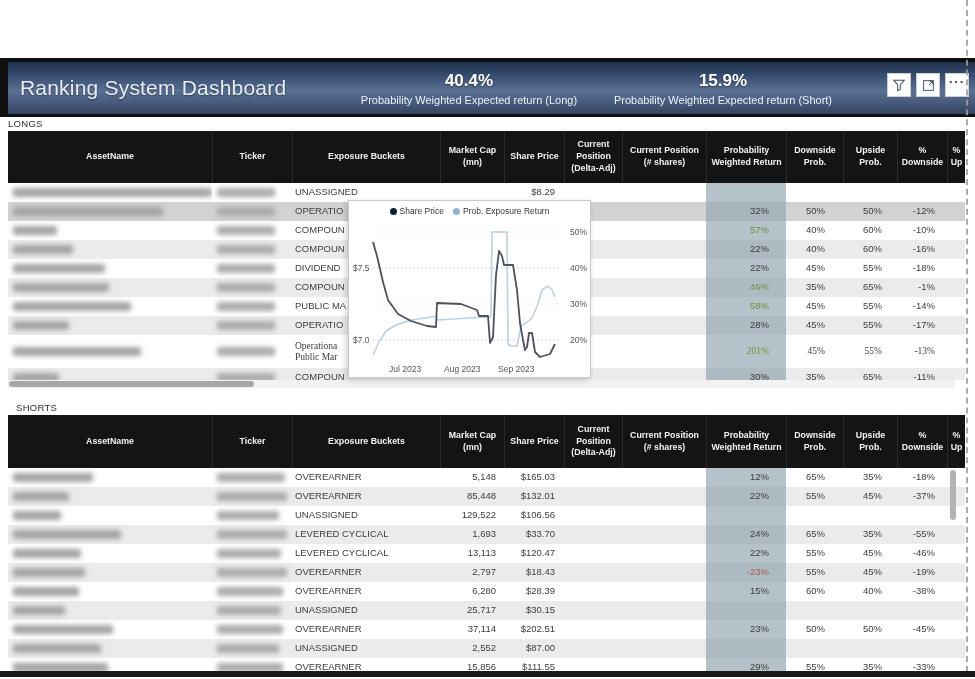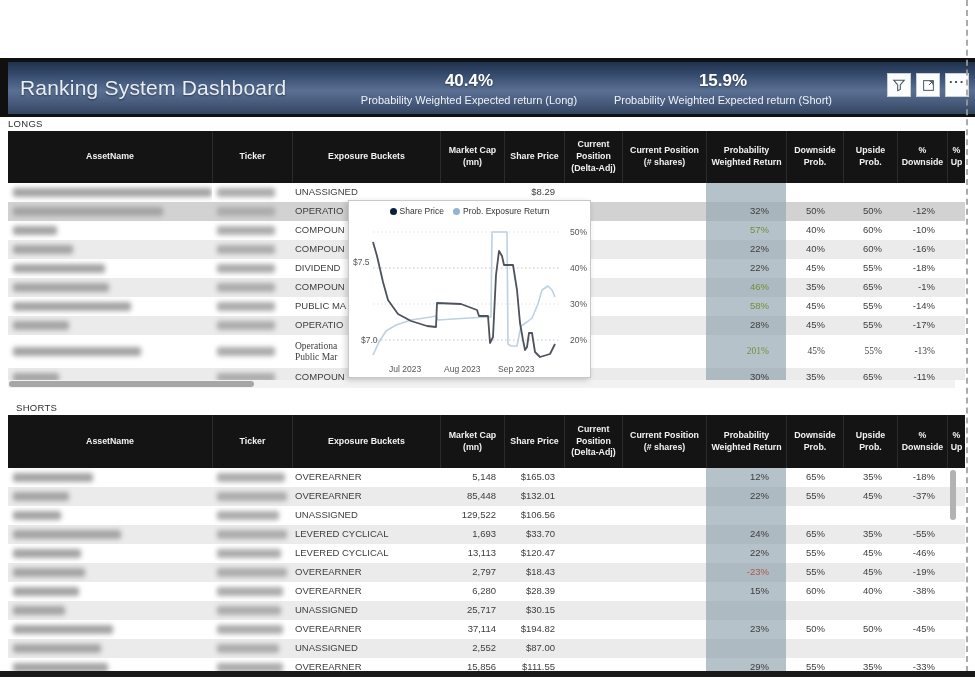--- a/index.html
+++ b/index.html
@@ -83,21 +83,21 @@
 
   
   .tooltip { position:absolute; left:348px; top:200px; width:243px; height:178px;
     background:#fff; border:1px solid #c8c8c8; box-shadow:-2px 2px 6px rgba(0,0,0,.18); }
   .tt-legend { position:absolute; left:0; top:5px; width:100%; display:flex; gap:9px;
     align-items:center; justify-content:center; font-size:8.5px; color:#333; }
   .tt-legend .item { display:flex; align-items:center; gap:3px; }
   .dot { width:7px; height:7px; border-radius:50%; display:inline-block; }
   .dot-share { background:#0b1f3a; } .dot-prob { background:#8fb4d6; }
   .tt-axis { position:absolute; font-size:8.5px; color:#555; }
-  .tt-left-0 { left:4px; top:56px; } .tt-left-1 { left:12px; top:134px; }
+  .tt-left-0 { left:4px; top:62px; } .tt-left-1 { left:4px; top:134px; }
   .tt-right-0 { right:3px; top:26px; } .tt-right-1 { right:3px; top:62px; }
   .tt-right-2 { right:3px; top:98px; } .tt-right-3 { right:3px; top:134px; }
   .tt-x { bottom:3px; }
   .tt-x-0 { left:40px; } .tt-x-1 { left:95px; } .tt-x-2 { left:149px; }
   .tt-svg { position:absolute; left:0; top:0; }
 </style>
 </head>
 <body>
 
 <div id="stage">
@@ -452,21 +452,21 @@
           <div class="td num c-down"></div>
           <div class="td num c-up"></div>
           <div class="td num c-pctd"></div>
           <div class="td num"></div>
         </div>
         <div class="tr bg-w">
           <div class="td name"><div class="blur-blob" style="width: 100px;"></div></div>
           <div class="td ticker"><div class="blur-blob" style="width: 66px;"></div></div>
           <div class="td exposure">OVEREARNER</div>
           <div class="td num c-mcap">37,114</div>
-          <div class="td num c-price">$194.82</div>
+          <div class="td num c-price">$202.51</div>
           <div class="td num"></div>
           <div class="td num"></div>
           <div class="td num c-pwr">23%</div>
           <div class="td num c-down">50%</div>
           <div class="td num c-up">50%</div>
           <div class="td num c-pctd">-45%</div>
           <div class="td num"></div>
         </div>
         <div class="tr bg-g">
           <div class="td name"><div class="blur-blob" style="width: 88px;"></div></div>

